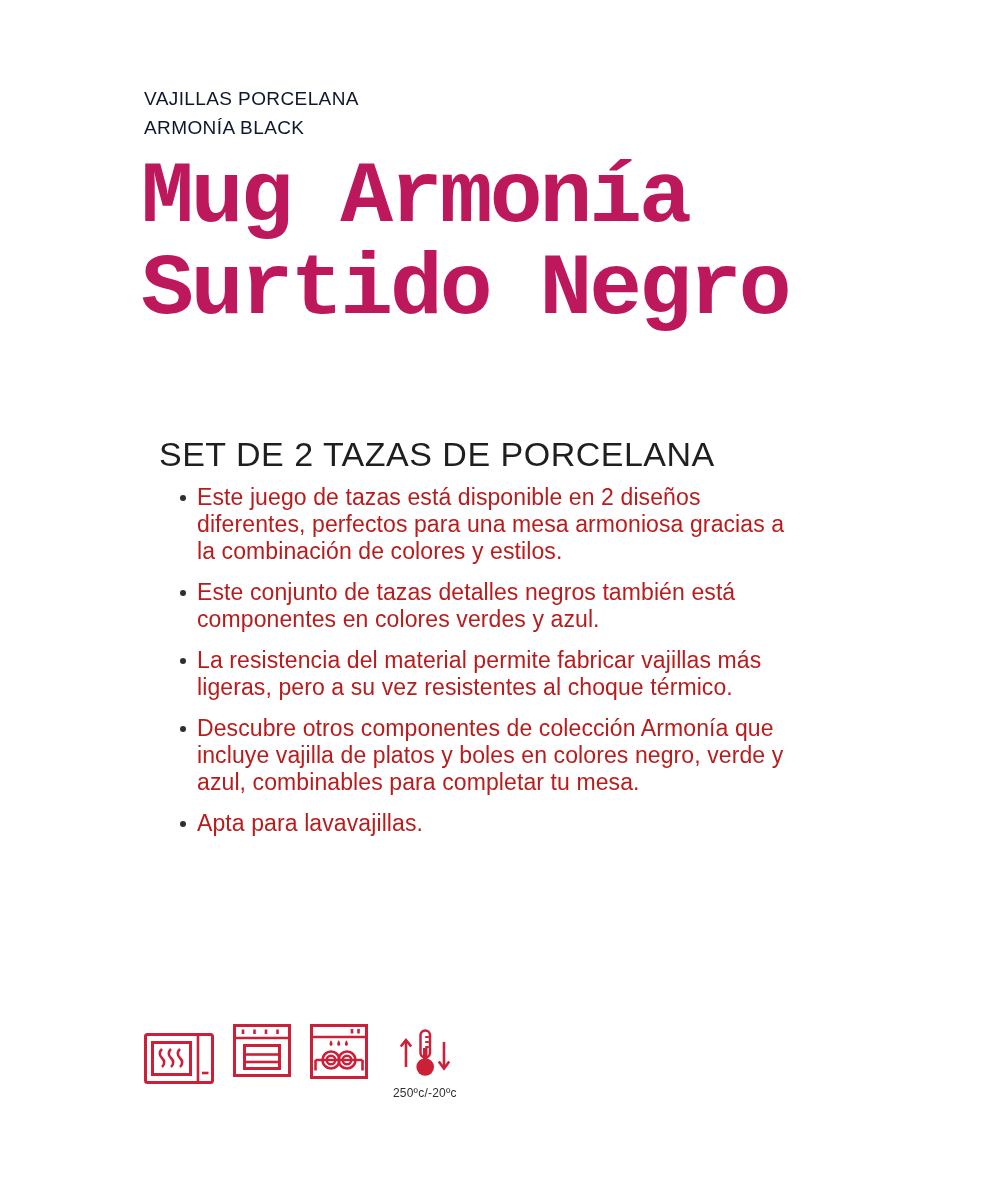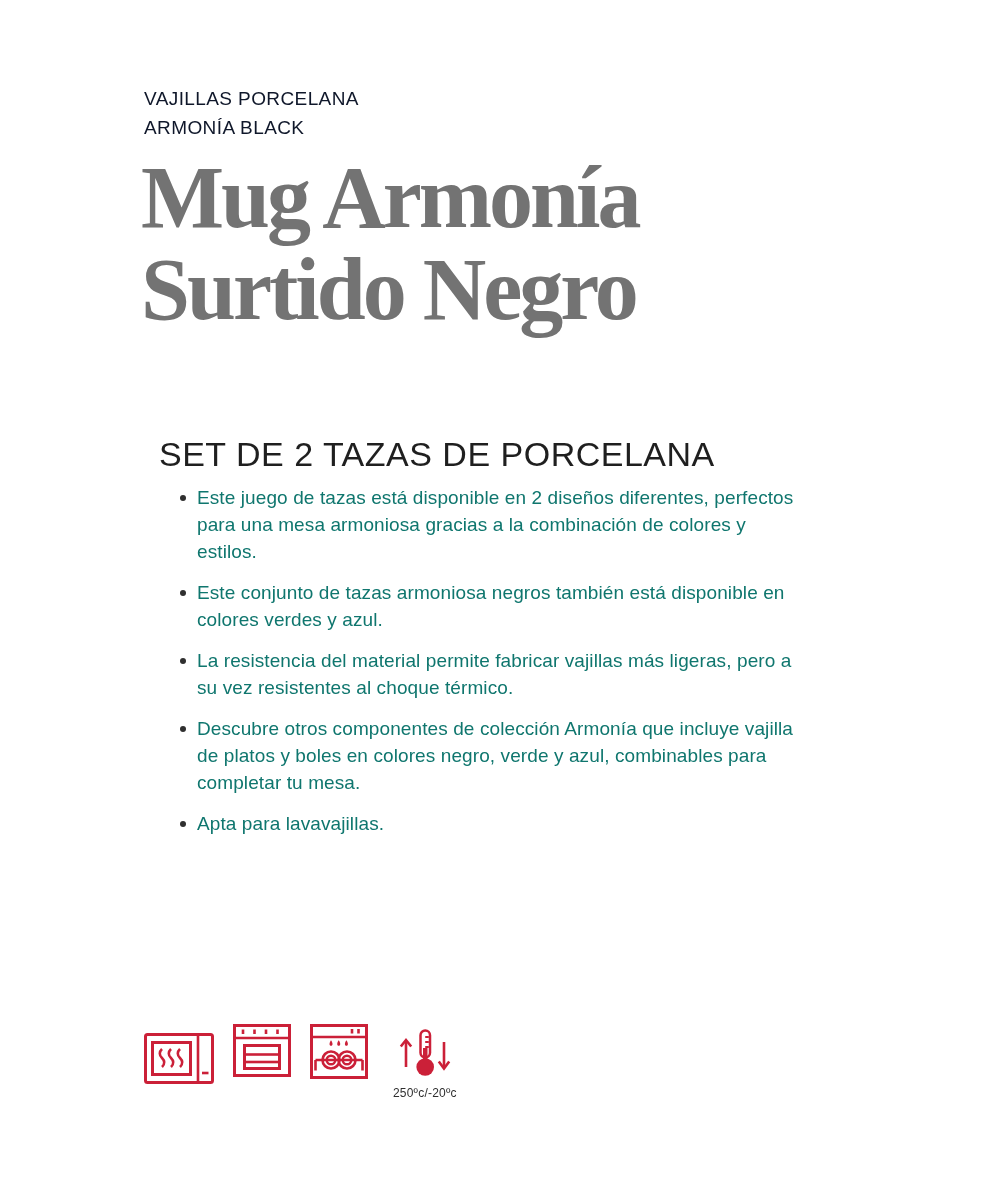--- a/index.html
+++ b/index.html
@@ -16,46 +16,46 @@
   .eyebrow{
     position:absolute;left:144px;top:84px;
     font-size:19px;line-height:29px;
     letter-spacing:0.4px;
     color:#0f172a;
     font-weight:400;
   }
 
   .title{
     position:absolute;left:141px;top:152px;
-    font-family:Liberation Serif, serif;
+    font-family:Liberation Mono, monospace;
     font-weight:bold;
     font-size:88px;line-height:92px;
     letter-spacing:-3px;
-    color:#737373;
+    color:#be185d;
     margin:0;
   }
 
   .subtitle{
     position:absolute;left:143px;top:419px;
     font-size:34px;font-weight:400;
     letter-spacing:0.5px;
     color:#1f1f1f;
     margin:16px;
   }
 
   ul.features{
     position:absolute;left:143px;top:484px;width:655px;
     list-style:none;margin:0;padding:0;
   }
   ul.features li{
     position:relative;
     padding-left:54px;
-    font-size:19px;line-height:27px;
+    font-size:23px;line-height:27px;
     letter-spacing:0.1px;
-    color:#0f766e;
+    color:#b91c1c;
     margin-bottom:14px;
   }
   ul.features li::before{
     content:"";
     position:absolute;left:37px;top:11px;
     width:6px;height:6px;border-radius:50%;
     background:#2f2f2f;
   }
 
   .care-row{
@@ -88,21 +88,21 @@
 
   <h1 class="title">
     <div>Mug Armonía</div>
     <div>Surtido Negro</div>
   </h1>
 
   <h2 class="subtitle">SET DE 2 TAZAS DE PORCELANA</h2>
 
   <ul class="features">
     <li>Este juego de tazas está disponible en 2 diseños diferentes, perfectos para una mesa armoniosa gracias a la combinación de colores y estilos.</li>
-    <li>Este conjunto de tazas armoniosa negros también está disponible en colores verdes y azul.</li>
+    <li>Este conjunto de tazas detalles negros también está componentes en colores verdes y azul.</li>
     <li>La resistencia del material permite fabricar vajillas más ligeras, pero a su vez resistentes al choque térmico.</li>
     <li>Descubre otros componentes de colección Armonía que incluye vajilla de platos y boles en colores negro, verde y azul, combinables para completar tu mesa.</li>
     <li>Apta para lavavajillas.</li>
   </ul>
 
   <div class="care-row">
 
     <svg class="micro" width="70" height="51" viewBox="0 0 70 51" aria-hidden="true">
       <rect class="icon-stroke" x="1.5" y="1.5" width="67" height="48" rx="2" stroke-width="3"></rect>
       <rect class="icon-stroke" x="8.5" y="9.5" width="38" height="32" stroke-width="3"></rect>

